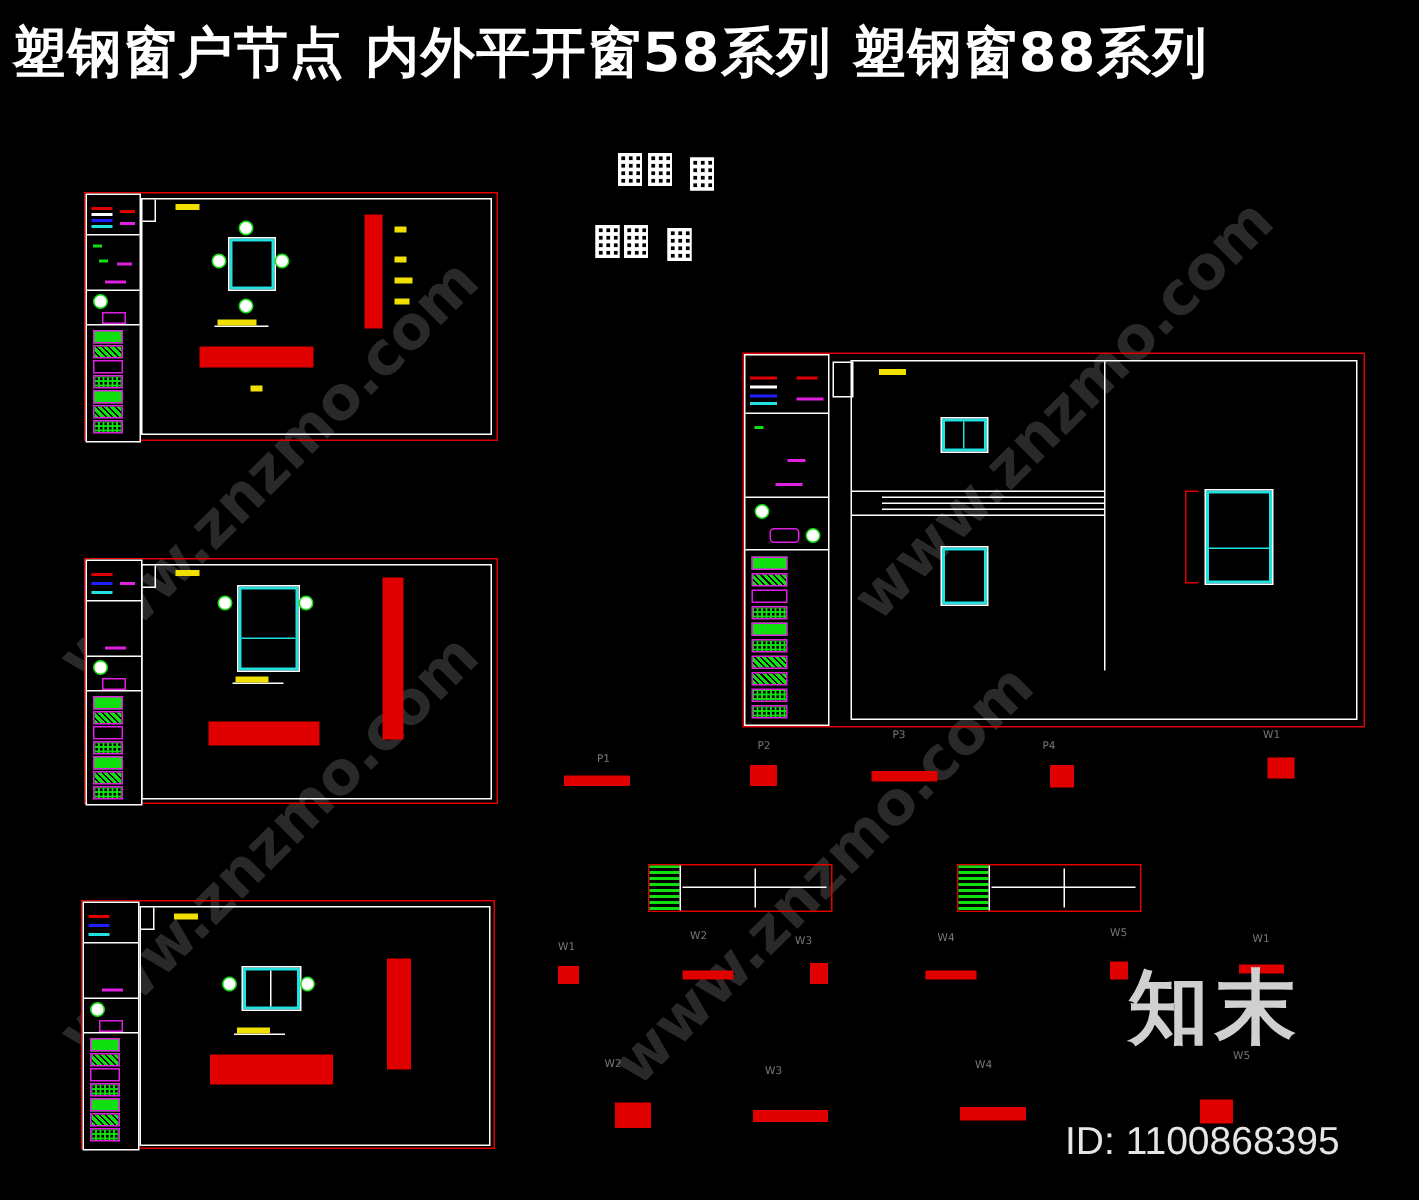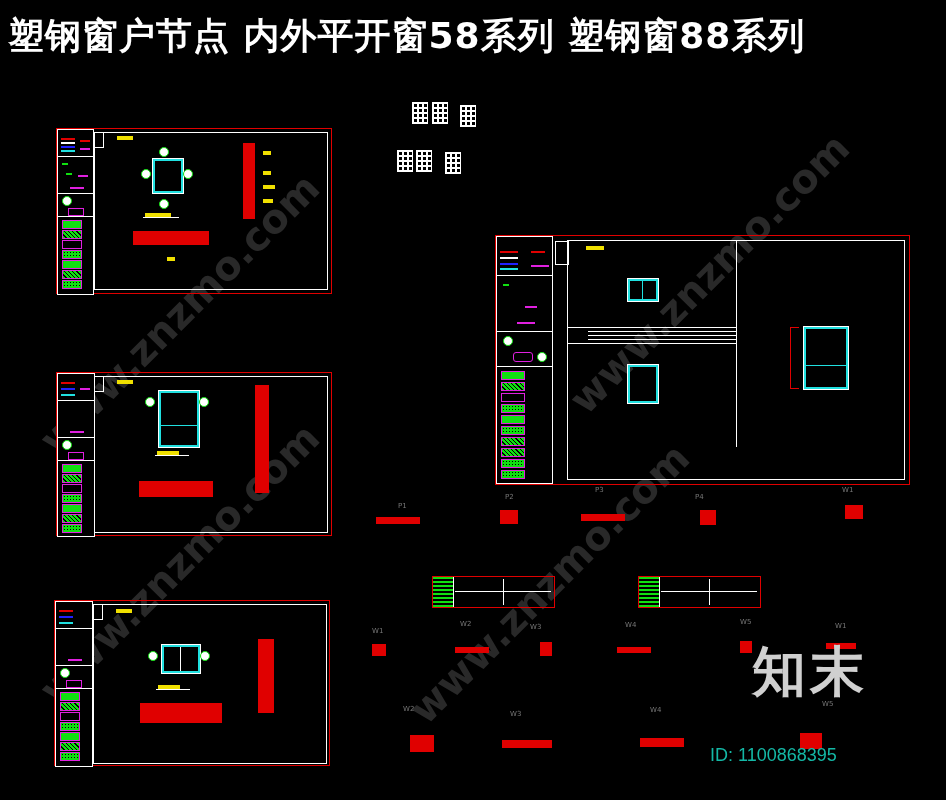--- a/index.html
+++ b/index.html
@@ -17,21 +17,21 @@
   .ln{position:absolute;height:2px;}
   .ylab{position:absolute;height:4px;background:#f0e000;}
   .wlab{position:absolute;height:1px;background:#fff;}
   .win{position:absolute;border:2px solid #20e0e0;outline:1px solid #fff;}
   .bub{position:absolute;width:8px;height:8px;border-radius:50%;background:#fff;border:1px solid #10e010;}
   .thumb{position:absolute;width:14px;height:20px;background:#fff;background-image:radial-gradient(#000 1.5px,transparent 1.5px);background-size:5px 5px;border:1px solid #fff;}
   .detail{position:absolute;background:#e00000;}
   .dlabel{position:absolute;color:#777;font-size:7px;font-family:"DejaVu Sans",sans-serif;}
   .wm{position:absolute;color:rgba(90,90,90,0.45);font-weight:bold;font-size:40px;white-space:nowrap;transform:rotate(-45deg);transform-origin:left top;font-family:"DejaVu Sans",sans-serif;}
   .logo{position:absolute;color:#d0d0d0;font-size:54px;font-weight:bold;font-family:"DejaVu Sans",sans-serif;letter-spacing:4px;}
-  .idtxt{position:absolute;color:#14b8a6;font-size:18px;font-family:"Liberation Sans",sans-serif;}
+  .idtxt{position:absolute;color:#e5e5e5;font-size:26px;font-family:"Liberation Sans",sans-serif;}
   .vline{position:absolute;width:1px;background:#fff;}
   .hline{position:absolute;height:1px;background:#fff;}
   .strip{position:absolute;border:1px solid #e00000;}
 </style>
 </head>
 <body>
 
 <div class="abs title">塑钢窗户节点  内外平开窗58系列  塑钢窗88系列</div>
 
 <div class="wm" style="left:30px;top:430px;">www.znzmo.com</div>

